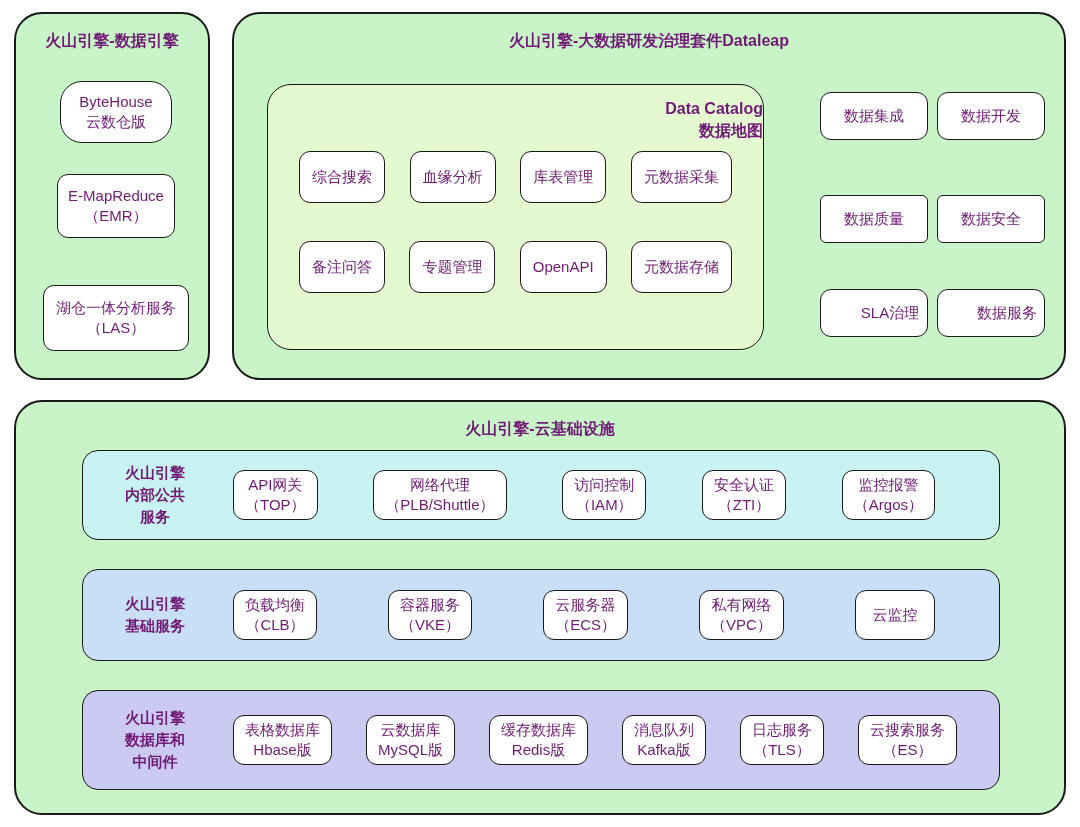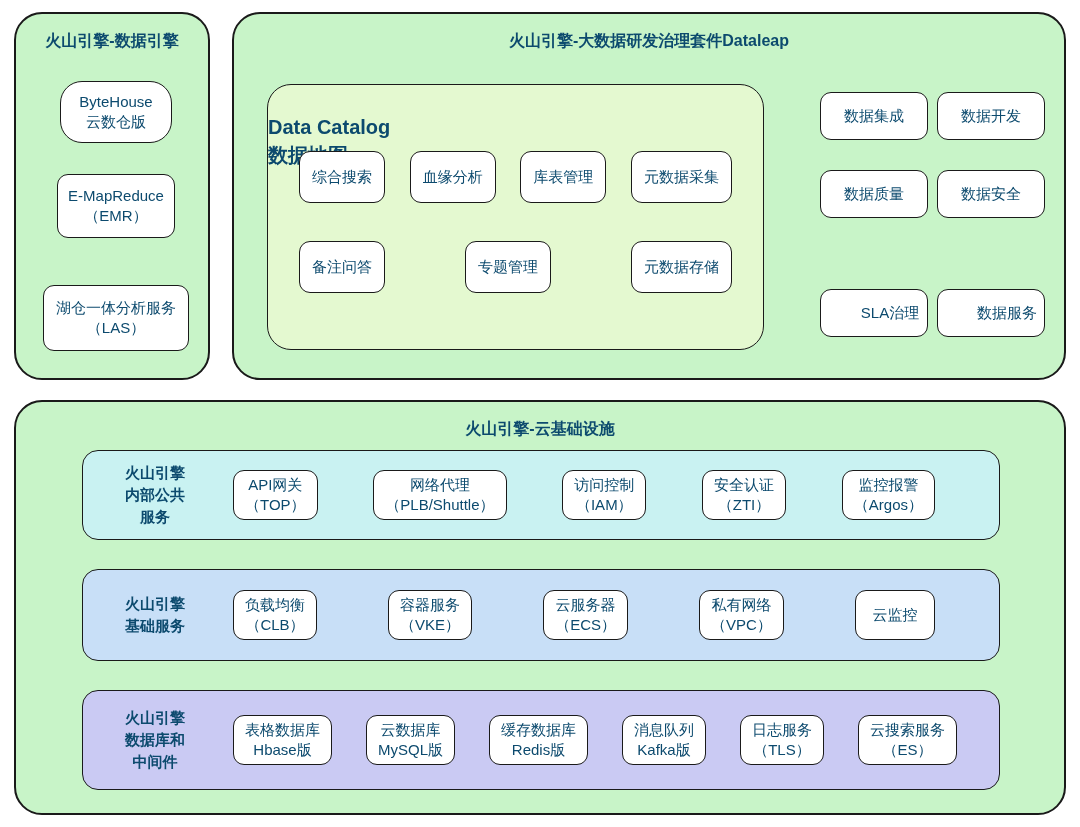--- a/index.html
+++ b/index.html
@@ -1,19 +1,19 @@
 <!DOCTYPE html>
 <html><head>
 <meta charset="utf-8">
 <style>
   * { margin:0; padding:0; box-sizing:border-box; }
   html,body { background:#ffffff; }
   .canvas {
     position:relative; width:1080px; height:827px; background:#ffffff;
-    font-family:"Liberation Sans","DejaVu Sans",sans-serif; color:#0c4a6e;
+    font-family:"Liberation Sans","DejaVu Sans",sans-serif; color:#701a75;
   }
   .panel {
     position:absolute; background:#C8F4C8; border:2px solid #1a1a1a;
     border-radius:28px;
   }
   .panel-title { font-size:16px; font-weight:bold; text-align:center; margin-top:17px; }
   .wbox {
     background:#ffffff; border:1.5px solid #1a1a1a; border-radius:11px;
     display:flex; flex-direction:column; justify-content:center; align-items:center;
     text-align:center; font-size:15px; line-height:1.35;
@@ -23,32 +23,32 @@
   #panel-a .wbox { position:absolute; }
   .pa-b0 { left:44px;  top:67px;  width:112px; height:62px;border-radius:22px; }
   .pa-b1 { left:41px;  top:160px; width:118px; height:64px; }
   .pa-b2 { left:27px;  top:271px; width:146px; height:66px; }
   
   #panel-b { left:232px; top:12px; width:834px; height:368px; }
   #data-catalog {
     position:absolute; left:33px; top:70px; width:497px; height:266px;
     background:#E4F9D0; border:1.5px solid #1a1a1a; border-radius:24px;
   }
-  .dc-title { font-size:20px; font-weight:bold; text-align:left; margin-top:28px; line-height:1.4; }
+  .dc-title { font-size:16px; font-weight:bold; text-align:right; margin-top:13px; line-height:1.4; }
   .dc-title span { display:block; }
   .dc-row {
     position:absolute; left:0; width:100%; padding:0 31px;
     display:flex; justify-content:space-between;
   }
   .dc-row-1 { top:66px; }
   .dc-row-2 { top:156px; }
   .dc-row .wbox { height:52px; min-width:84px; padding:0 12px; }
   .side-box { position:absolute; width:108px; height:48px; }
   .sb-c0 { left:586px; } .sb-c1 { left:703px; }
-  .sb-r0 { top:78px; } .sb-r1 { top:156px; } .sb-r2 { top:275px;padding-left:32px; }
+  .sb-r0 { top:78px; } .sb-r1 { top:181px;border-radius:6px; } .sb-r2 { top:275px;padding-left:32px; }
   
   #panel-c { left:14px; top:400px; width:1052px; height:415px; }
   .infra-row {
     position:absolute; left:66px; width:918px;
     border:1.5px solid #1a1a1a; border-radius:16px;
     display:flex; align-items:center;
   }
   #row-public { top:48px;  height:90px;  background:#C9F2F2; }
   #row-basic  { top:167px; height:92px;  background:#C8DFF7; }
   #row-db     { top:288px; height:100px; background:#CACAF3; }
@@ -103,20 +103,23 @@
           </div>
       </div>
       <div class="dc-row dc-row-2">
         <div class="wbox">
             <span>备注问答</span>
           </div>
         <div class="wbox">
             <span>专题管理</span>
           </div>
         <div class="wbox">
+            <span>OpenAPI</span>
+          </div>
+        <div class="wbox">
             <span>元数据存储</span>
           </div>
       </div>
     </div>
 
     <div class="wbox side-box sb-c0 sb-r0">
         <span>数据集成</span>
       </div>
     <div class="wbox side-box sb-c1 sb-r0">
         <span>数据开发</span>

